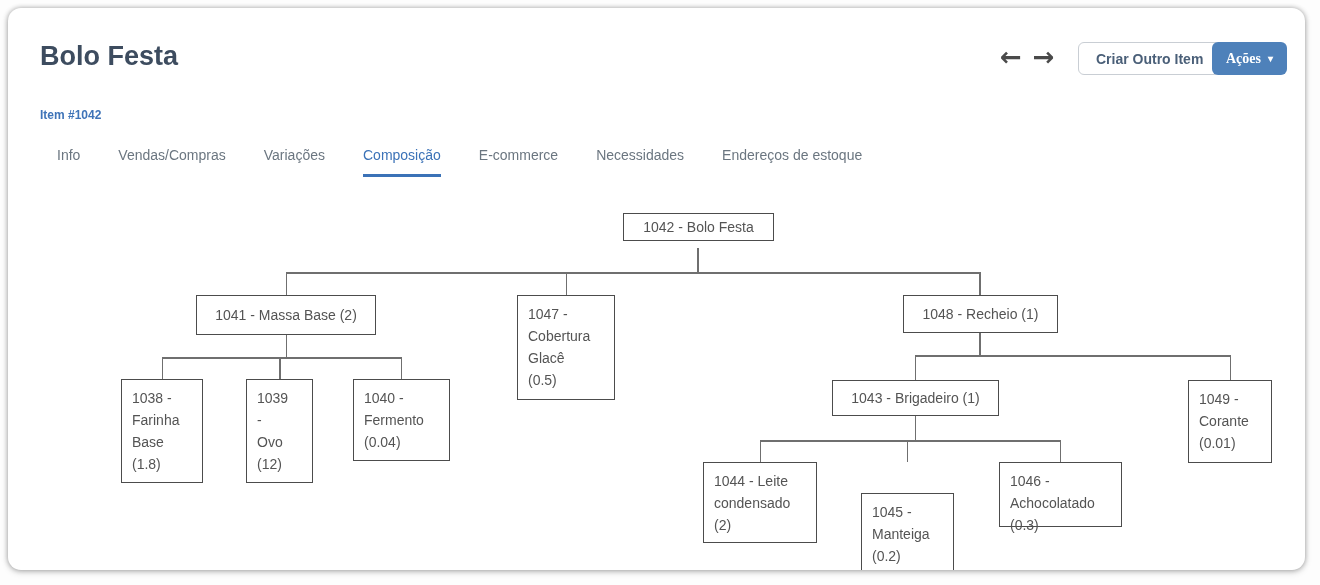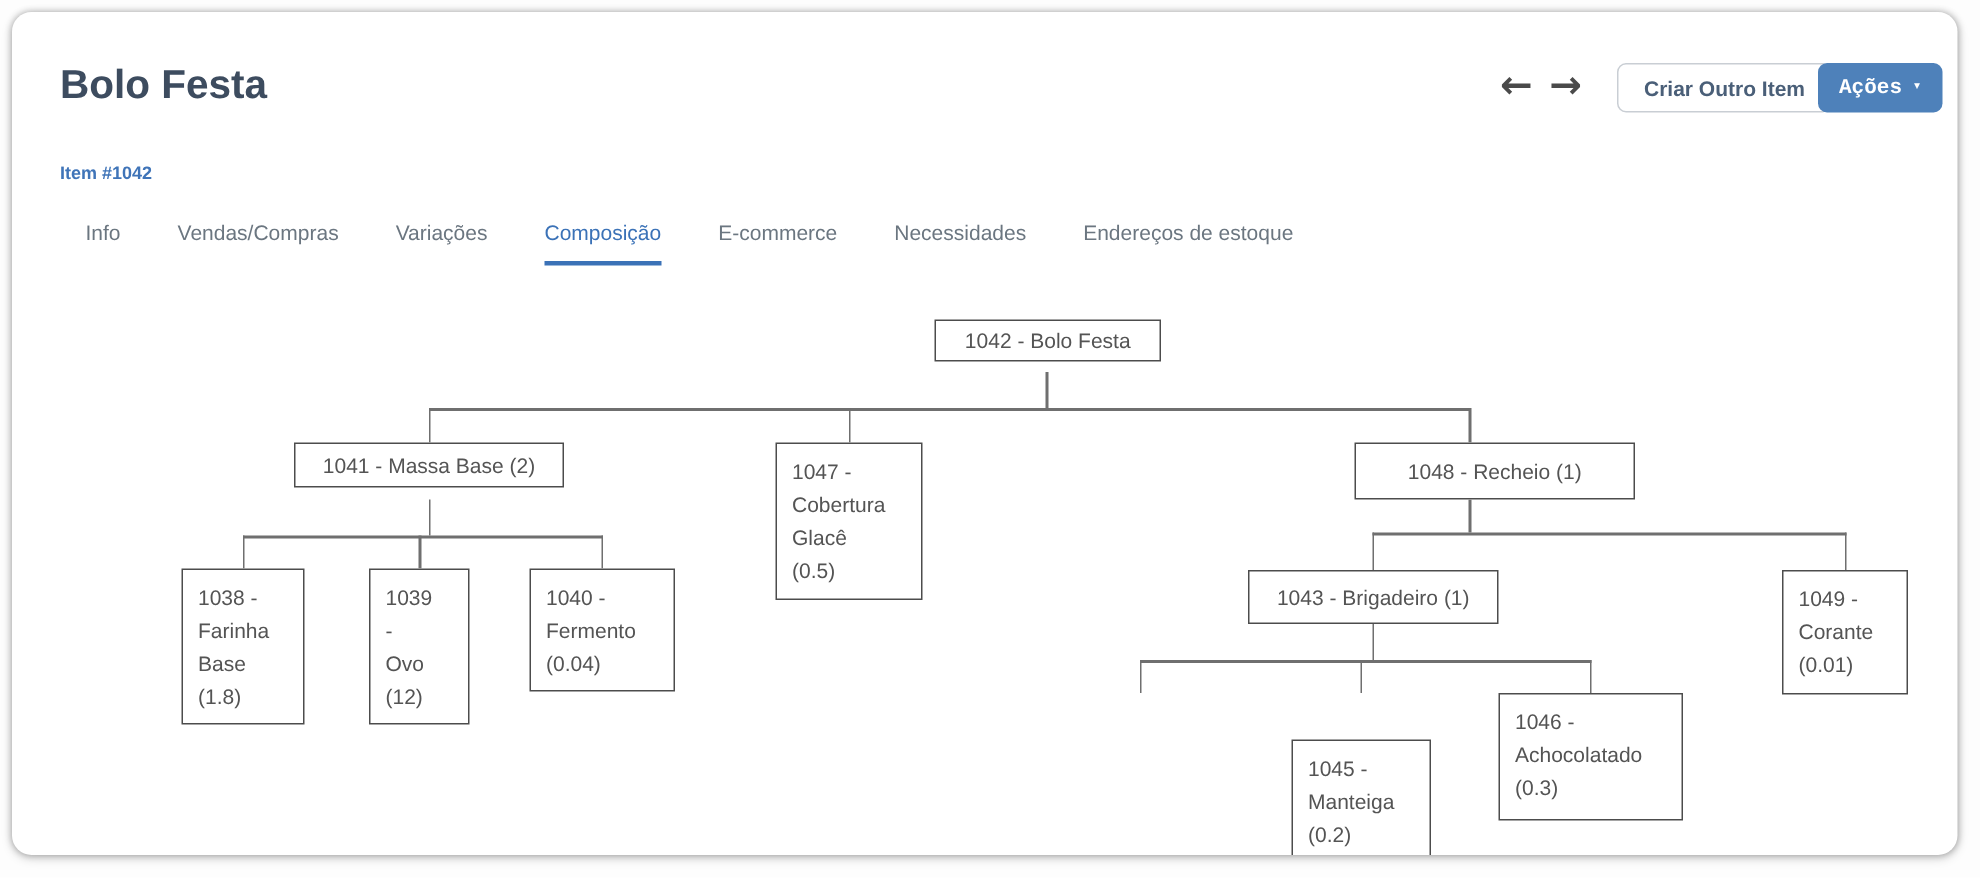--- a/index.html
+++ b/index.html
@@ -22,50 +22,50 @@
   .btn-outline {
     position:absolute; left:1078px; top:42px; height:33px; padding:0 17px;
     background:#fff; border:1px solid #c9ced4; border-radius:6px;
     font-size:14px; font-weight:bold; color:#4a5f78; cursor:pointer;
     display:flex; align-items:center; font-family:inherit;
   }
   .btn-primary {
     position:absolute; left:1212px; top:42px; height:33px; padding:0 14px;
     background:#4e81ba; border:none; border-radius:6px;
     font-size:14px; font-weight:bold; color:#ffffff; cursor:pointer;
-    display:flex; align-items:center; gap:7px; font-family:Liberation Mono, monospace;
+    display:flex; align-items:center; gap:7px; font-family:Liberation Serif, serif;
   }
   .caret { font-size:10px; line-height:10px; }
 
   
   .tabs { position:absolute; left:57px; top:147px; display:flex; gap:38px; }
   .tab { font-size:14px; color:#6b7680; padding-bottom:11px; cursor:pointer; border-bottom:3px solid transparent; }
   .tab.active { color:#3b72b7; border-bottom-color:#3b72b7; }
 
   
   .tree { position:absolute; left:0; top:0; width:1320px; height:585px; }
   .node {
     position:absolute; background:#fff; border:1.5px solid #4c4c4c;
     color:#545454; font-size:14px; line-height:22px;
   }
   .node.single { display:flex; align-items:center; justify-content:center; text-align:center; }
   .node.multi { white-space:pre-line; padding:7px 10px; }
 
   .n1042 { left:623px; top:213px; width:151px; height:28px; }
-  .n1041 { left:196px; top:295px; width:180px; height:30px; }
+  .n1041 { left:196px; top:295px; width:180px; height:40px; }
   .n1047 { left:517px; top:295px; width:98px;  height:105px; }
-  .n1048 { left:903px; top:295px; width:187px; height:38px; }
+  .n1048 { left:903px; top:295px; width:155px; height:38px; }
   .n1038 { left:121px; top:379px; width:82px;  height:104px; }
   .n1039 { left:246px; top:379px; width:67px;  height:104px; }
   .n1040 { left:353px; top:379px; width:97px;  height:82px; }
   .n1043 { left:832px; top:380px; width:167px; height:36px; }
   .n1049 { left:1188px; top:380px; width:84px; height:83px; }
   .n1044 { left:703px; top:462px; width:114px; height:81px; }
   .n1045 { left:861px; top:462px; width:93px;  height:81px;margin-top:31px; }
-  .n1046 { left:999px; top:462px; width:123px; height:85px; }
+  .n1046 { left:999px; top:462px; width:123px; height:65px; }
 
   .l { position:absolute; background:#6f6f6f; }
   .lv { width:1.5px; } .lh { height:1.5px; }
 </style>
 </head>
 <body>
 
 <div class="card">
   <div class="inner">
 
@@ -133,20 +133,23 @@
 -
 Ovo
 (12)</div>
       <div class="node multi  n1040">1040 -
 Fermento
 (0.04)</div>
       <div class="node single n1043">1043 - Brigadeiro (1)</div>
       <div class="node multi  n1049">1049 -
 Corante
 (0.01)</div>
+      <div class="node multi  n1044">1044 - Leite
+condensado
+(2)</div>
       <div class="node multi  n1045">1045 -
 Manteiga
 (0.2)</div>
       <div class="node multi  n1046">1046 -
 Achocolatado
 (0.3)</div>
     </div>
 
   </div>
 </div>

